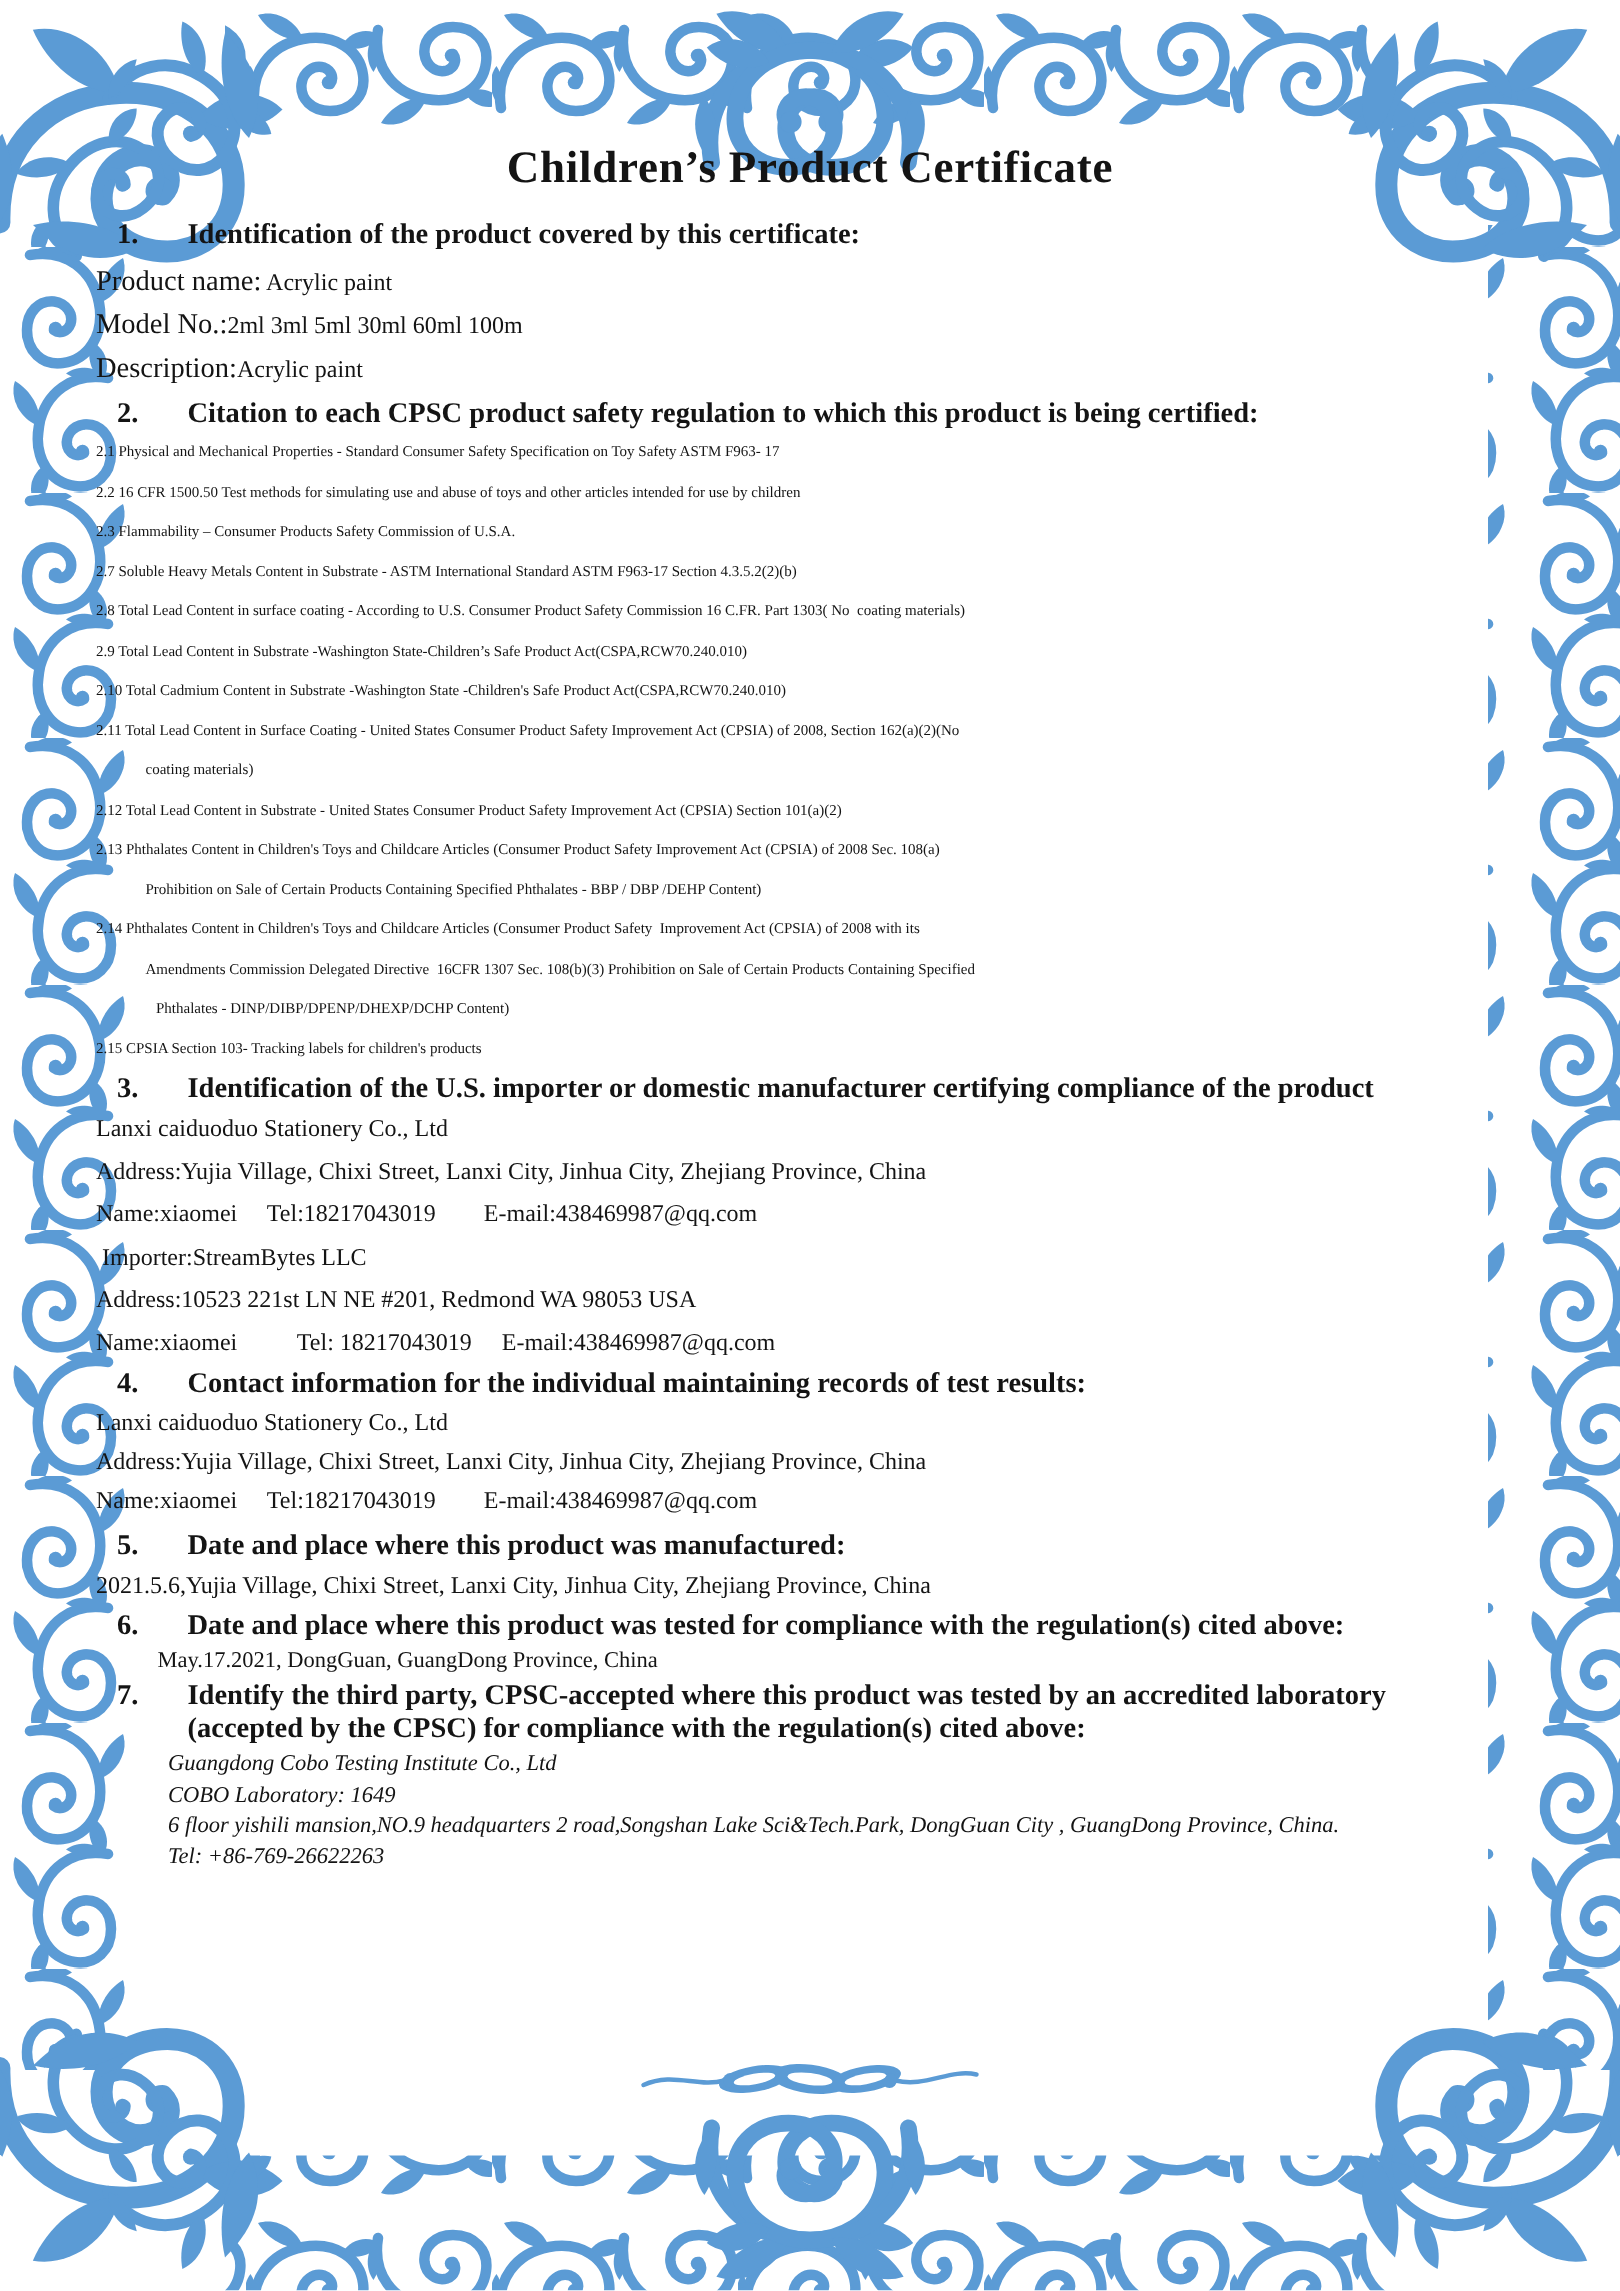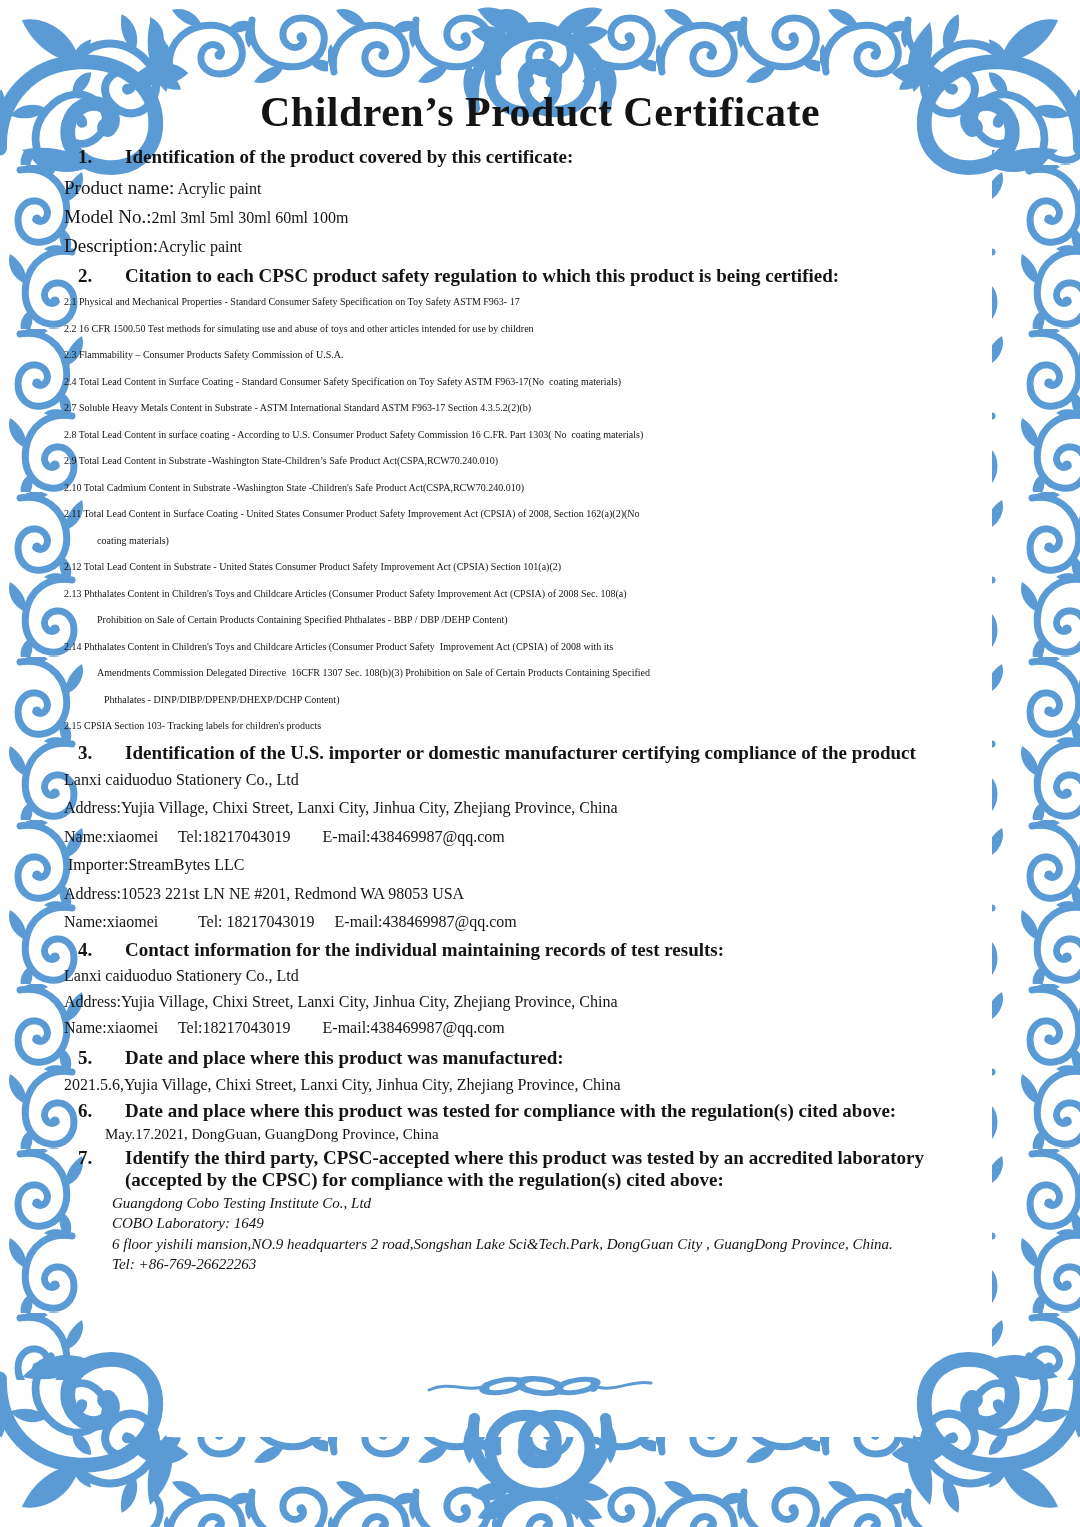--- a/index.html
+++ b/index.html
@@ -7,21 +7,21 @@
     width:1080px;height:1527px;
     background:#ffffff;
     font-family:"Liberation Serif", serif;
     color:#141414;
     position:relative;
     overflow:hidden;
   }
   .border-svg{position:absolute;left:0;top:0;width:1080px;height:1527px;z-index:0;}
   .content{position:absolute;left:62px;top:0;width:956px;z-index:1;}
   .title{
-    text-align:center;font-weight:bold;font-size:42px;line-height:40px;
+    text-align:center;font-weight:bold;font-size:30px;line-height:40px;
     margin-top:92px;letter-spacing:.5px;
   }
   .sec-head{display:flex;font-weight:bold;font-size:19px;line-height:26px;}
   .sec-head .num{width:63px;padding-left:16px;box-sizing:border-box;flex:0 0 63px;}
   .sec-head .txt{flex:1;}
   .mt12{margin-top:12px}.mt4{margin-top:4px}.mt2{margin-top:2px}
   .kv{font-size:19px;line-height:28px;white-space:pre;margin-left:2px;}
   .kv .val{font-size:16px;}
   .sec2-lines{margin-left:2px;}
   .sec2-lines .line{font-size:10px;line-height:26.5px;white-space:pre;}
@@ -98,21 +98,20 @@
   </div>
 
   <div class="sec-head mt2">
     <span class="num">2.</span>
     <span class="txt">Citation to each CPSC product safety regulation to which this product is being certified:</span>
   </div>
   <div class="sec2-lines">
     <div class="line">2.1 Physical and Mechanical Properties - Standard Consumer Safety Specification on Toy Safety ASTM F963- 17</div>
     <div class="line">2.2 16 CFR 1500.50 Test methods for simulating use and abuse of toys and other articles intended for use by children</div>
     <div class="line">2.3 Flammability – Consumer Products Safety Commission of U.S.A.</div>
-    <div class="line">2.4 Total Lead Content in Surface Coating - Standard Consumer Safety Specification on Toy Safety ASTM F963-17(No  coating materials)</div>
     <div class="line">2.7 Soluble Heavy Metals Content in Substrate - ASTM International Standard ASTM F963-17 Section 4.3.5.2(2)(b)</div>
     <div class="line">2.8 Total Lead Content in surface coating - According to U.S. Consumer Product Safety Commission 16 C.FR. Part 1303( No  coating materials)</div>
     <div class="line">2.9 Total Lead Content in Substrate -Washington State-Children’s Safe Product Act(CSPA,RCW70.240.010)</div>
     <div class="line">2.10 Total Cadmium Content in Substrate -Washington State -Children's Safe Product Act(CSPA,RCW70.240.010)</div>
     <div class="line">2.11 Total Lead Content in Surface Coating - United States Consumer Product Safety Improvement Act (CPSIA) of 2008, Section 162(a)(2)(No</div>
     <div class="line ind1">coating materials)</div>
     <div class="line">2.12 Total Lead Content in Substrate - United States Consumer Product Safety Improvement Act (CPSIA) Section 101(a)(2)</div>
     <div class="line">2.13 Phthalates Content in Children's Toys and Childcare Articles (Consumer Product Safety Improvement Act (CPSIA) of 2008 Sec. 108(a)</div>
     <div class="line ind1">Prohibition on Sale of Certain Products Containing Specified Phthalates - BBP / DBP /DEHP Content)</div>
     <div class="line">2.14 Phthalates Content in Children's Toys and Childcare Articles (Consumer Product Safety  Improvement Act (CPSIA) of 2008 with its</div>

